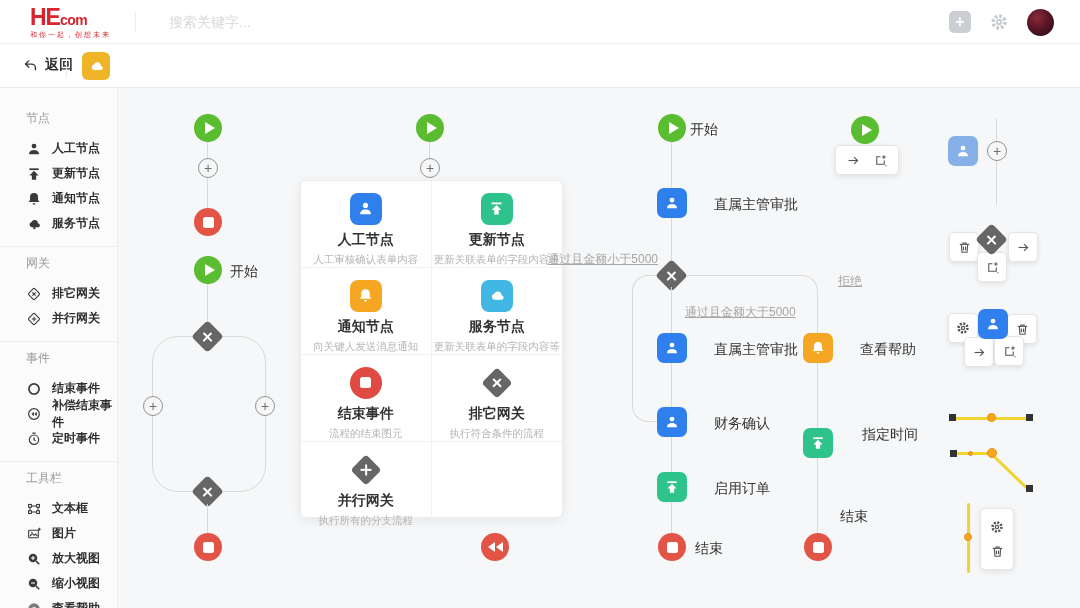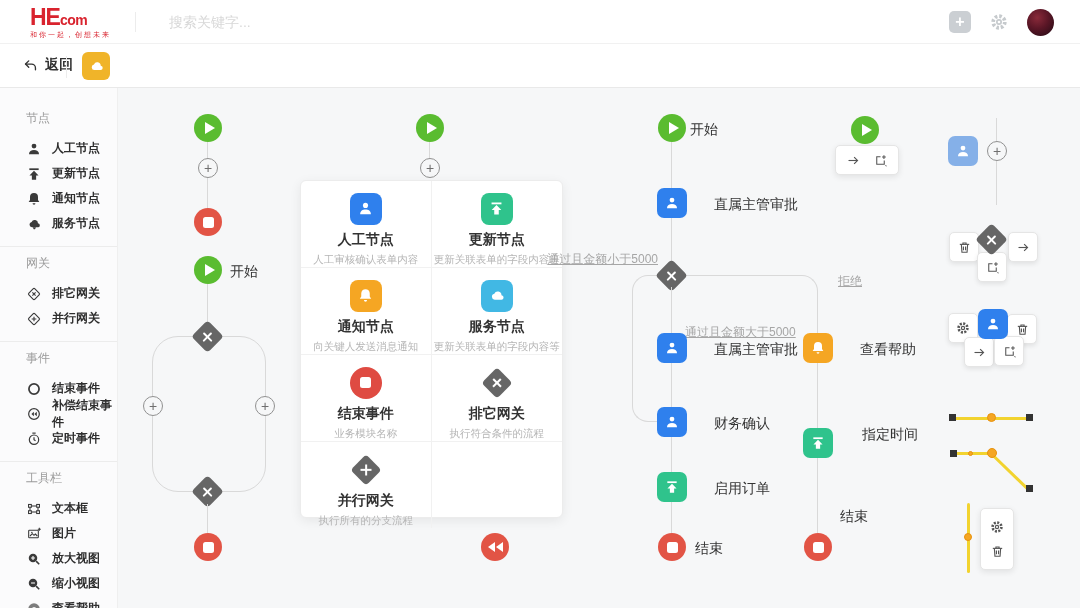--- a/index.html
+++ b/index.html
@@ -401,21 +401,21 @@
       <div class="ptitle">服务节点</div>
       <div class="pdesc">更新关联表单的字段内容等</div>
     </div>
     <div class="pcell">
       <span class="picon">
           <span class="pcirc pred">
             <span class="wsq"></span>
           </span>
         </span>
       <div class="ptitle">结束事件</div>
-      <div class="pdesc">业务模块名称</div>
+      <div class="pdesc">流程的结束图元</div>
     </div>
     <div class="pcell">
       <span class="picon">
           <span class="pdia"></span>
         </span>
       <div class="ptitle">排它网关</div>
       <div class="pdesc">执行符合条件的流程</div>
     </div>
     <div class="pcell">
       <span class="picon">
@@ -441,21 +441,21 @@
       </svg>
   </div>
   <div class="lbl" style="left:596px; top:108px;">直属主管审批</div>
   <div class="vline" style="left:553px; top:130px; height:45px;"></div>
 
   <div class="cond" style="left:420px; top:163px; width:120px; text-align:right;">通过且金额小于5000</div>
   <div class="branch" style="left:514px; top:187px; width:28px; height:147px; border-left-width:1px; border-top-width:1px; border-bottom-width:1px; border-radius:16px 0 0 16px;"></div>
   <div class="branch" style="left:566px; top:187px; width:134px; height:58px; border-top-width:1px; border-right-width:1px; border-radius:0 16px 0 0;"></div>
   <div class="dia" style="left:542px; top:176px;"></div>
   <div class="cond" style="left:720px; top:185px;">拒绝</div>
-  <div class="cond" style="left:567px; top:216px;margin-top:20px;">通过且金额大于5000</div>
+  <div class="cond" style="left:567px; top:216px;">通过且金额大于5000</div>
 
   <div class="vline" style="left:553px; top:199px; height:46px;"></div>
   <div class="node30 blue" style="left:539px; top:245px;">
     <svg viewBox="0 0 24 24" width="16" height="16" fill="#fff">
         <circle cx="12" cy="7.6" r="3.6"></circle>
         <path d="M4.5 19.5c0-4 3.4-6 7.5-6s7.5 2 7.5 6v.5h-15z"></path>
       </svg>
   </div>
   <div class="lbl" style="left:596px; top:253px;">直属主管审批</div>
   <div class="vline" style="left:553px; top:275px; height:44px;"></div>

